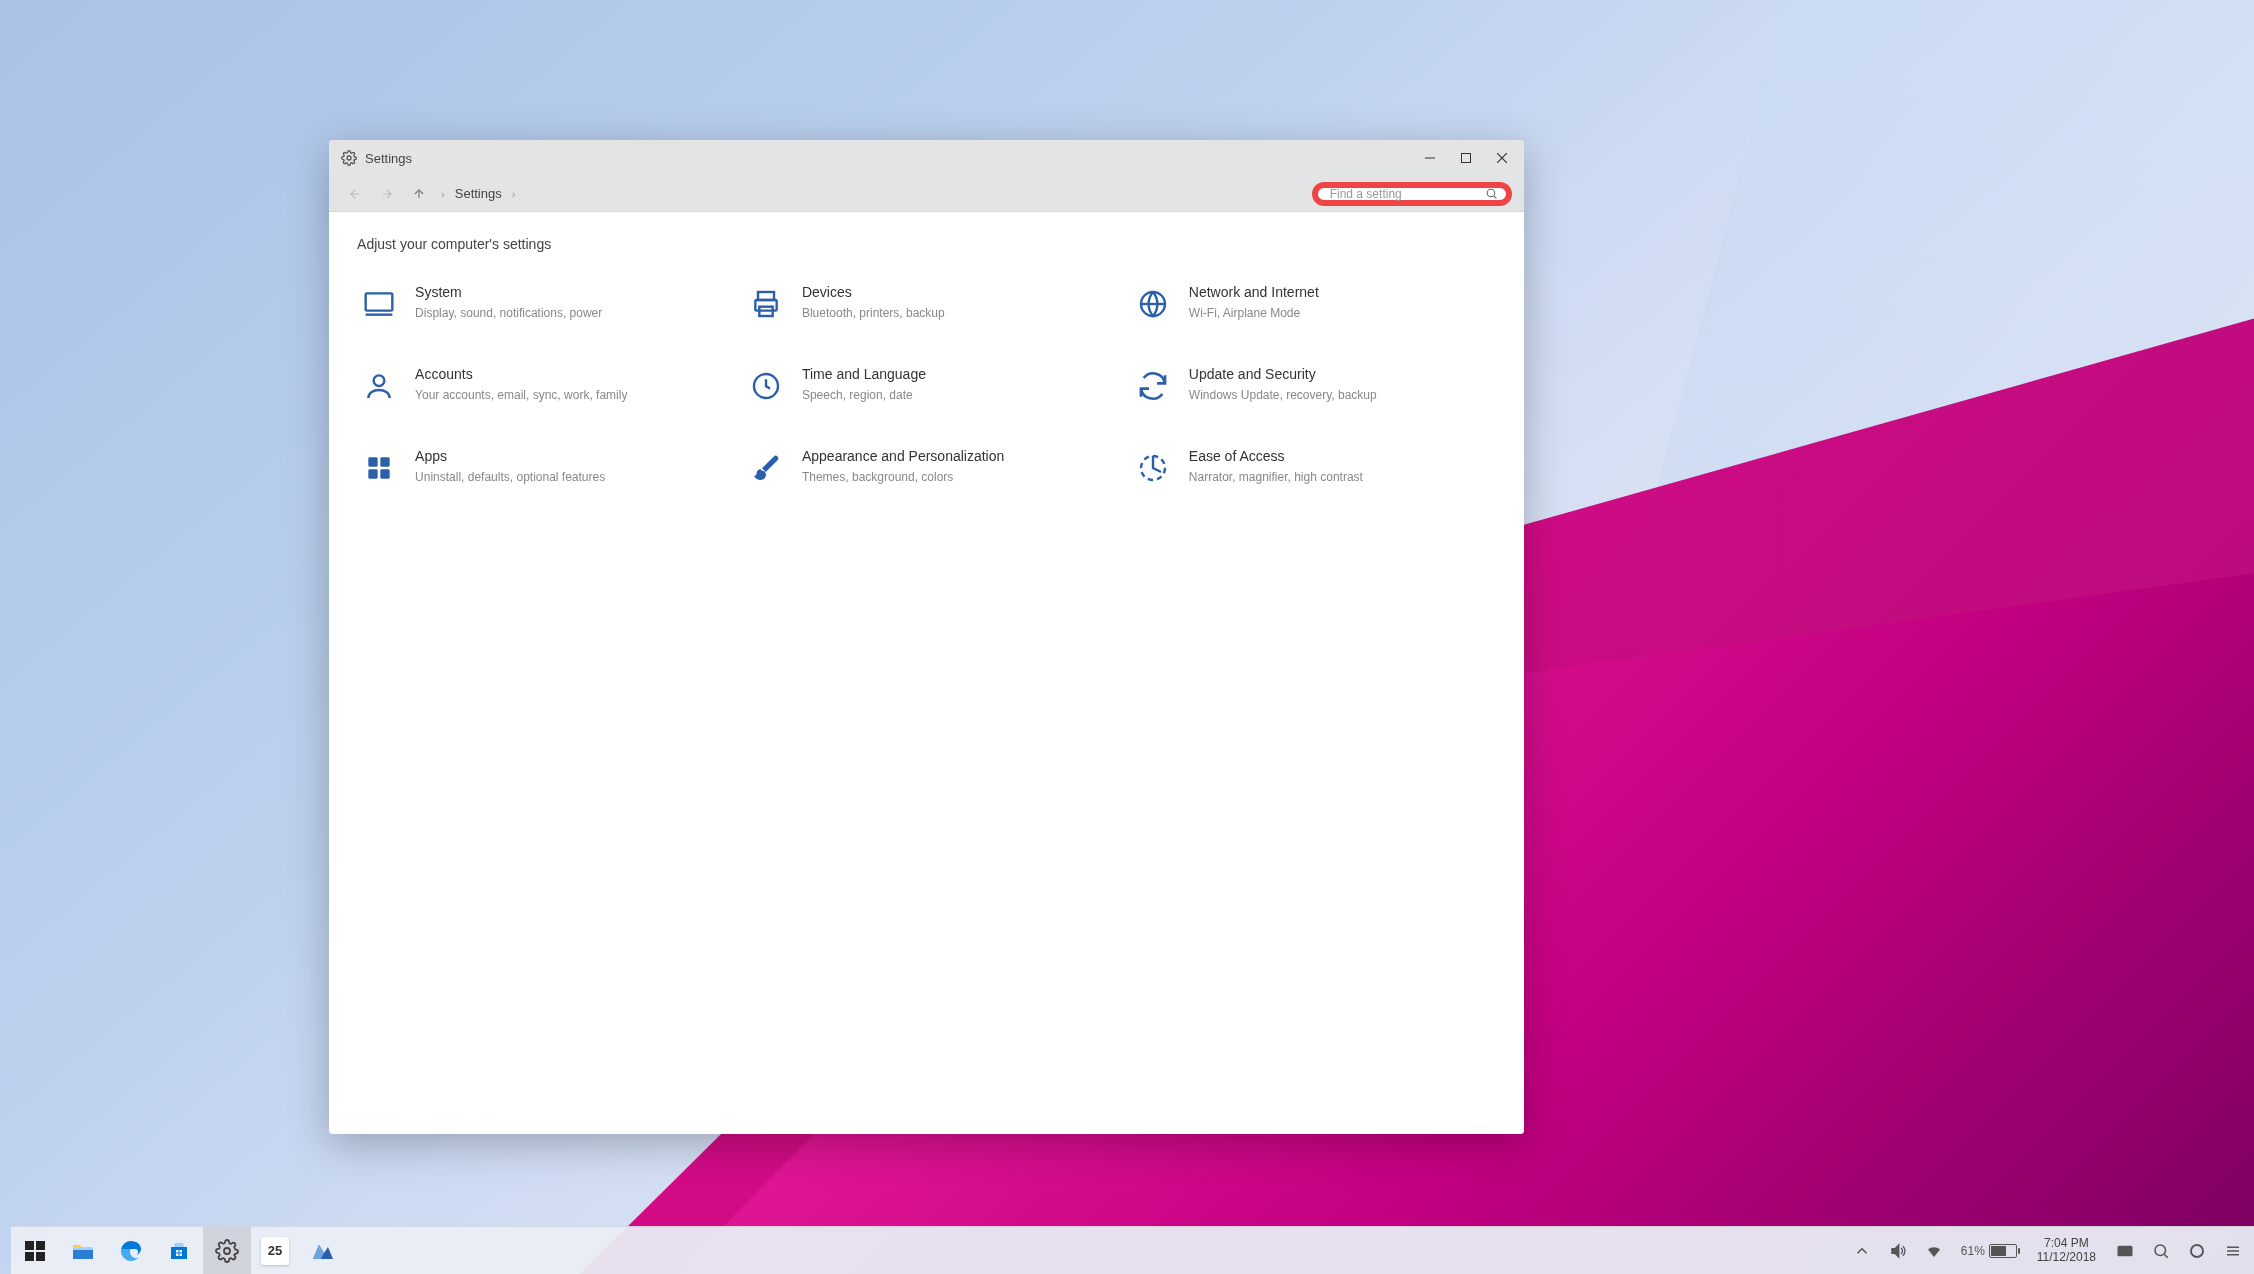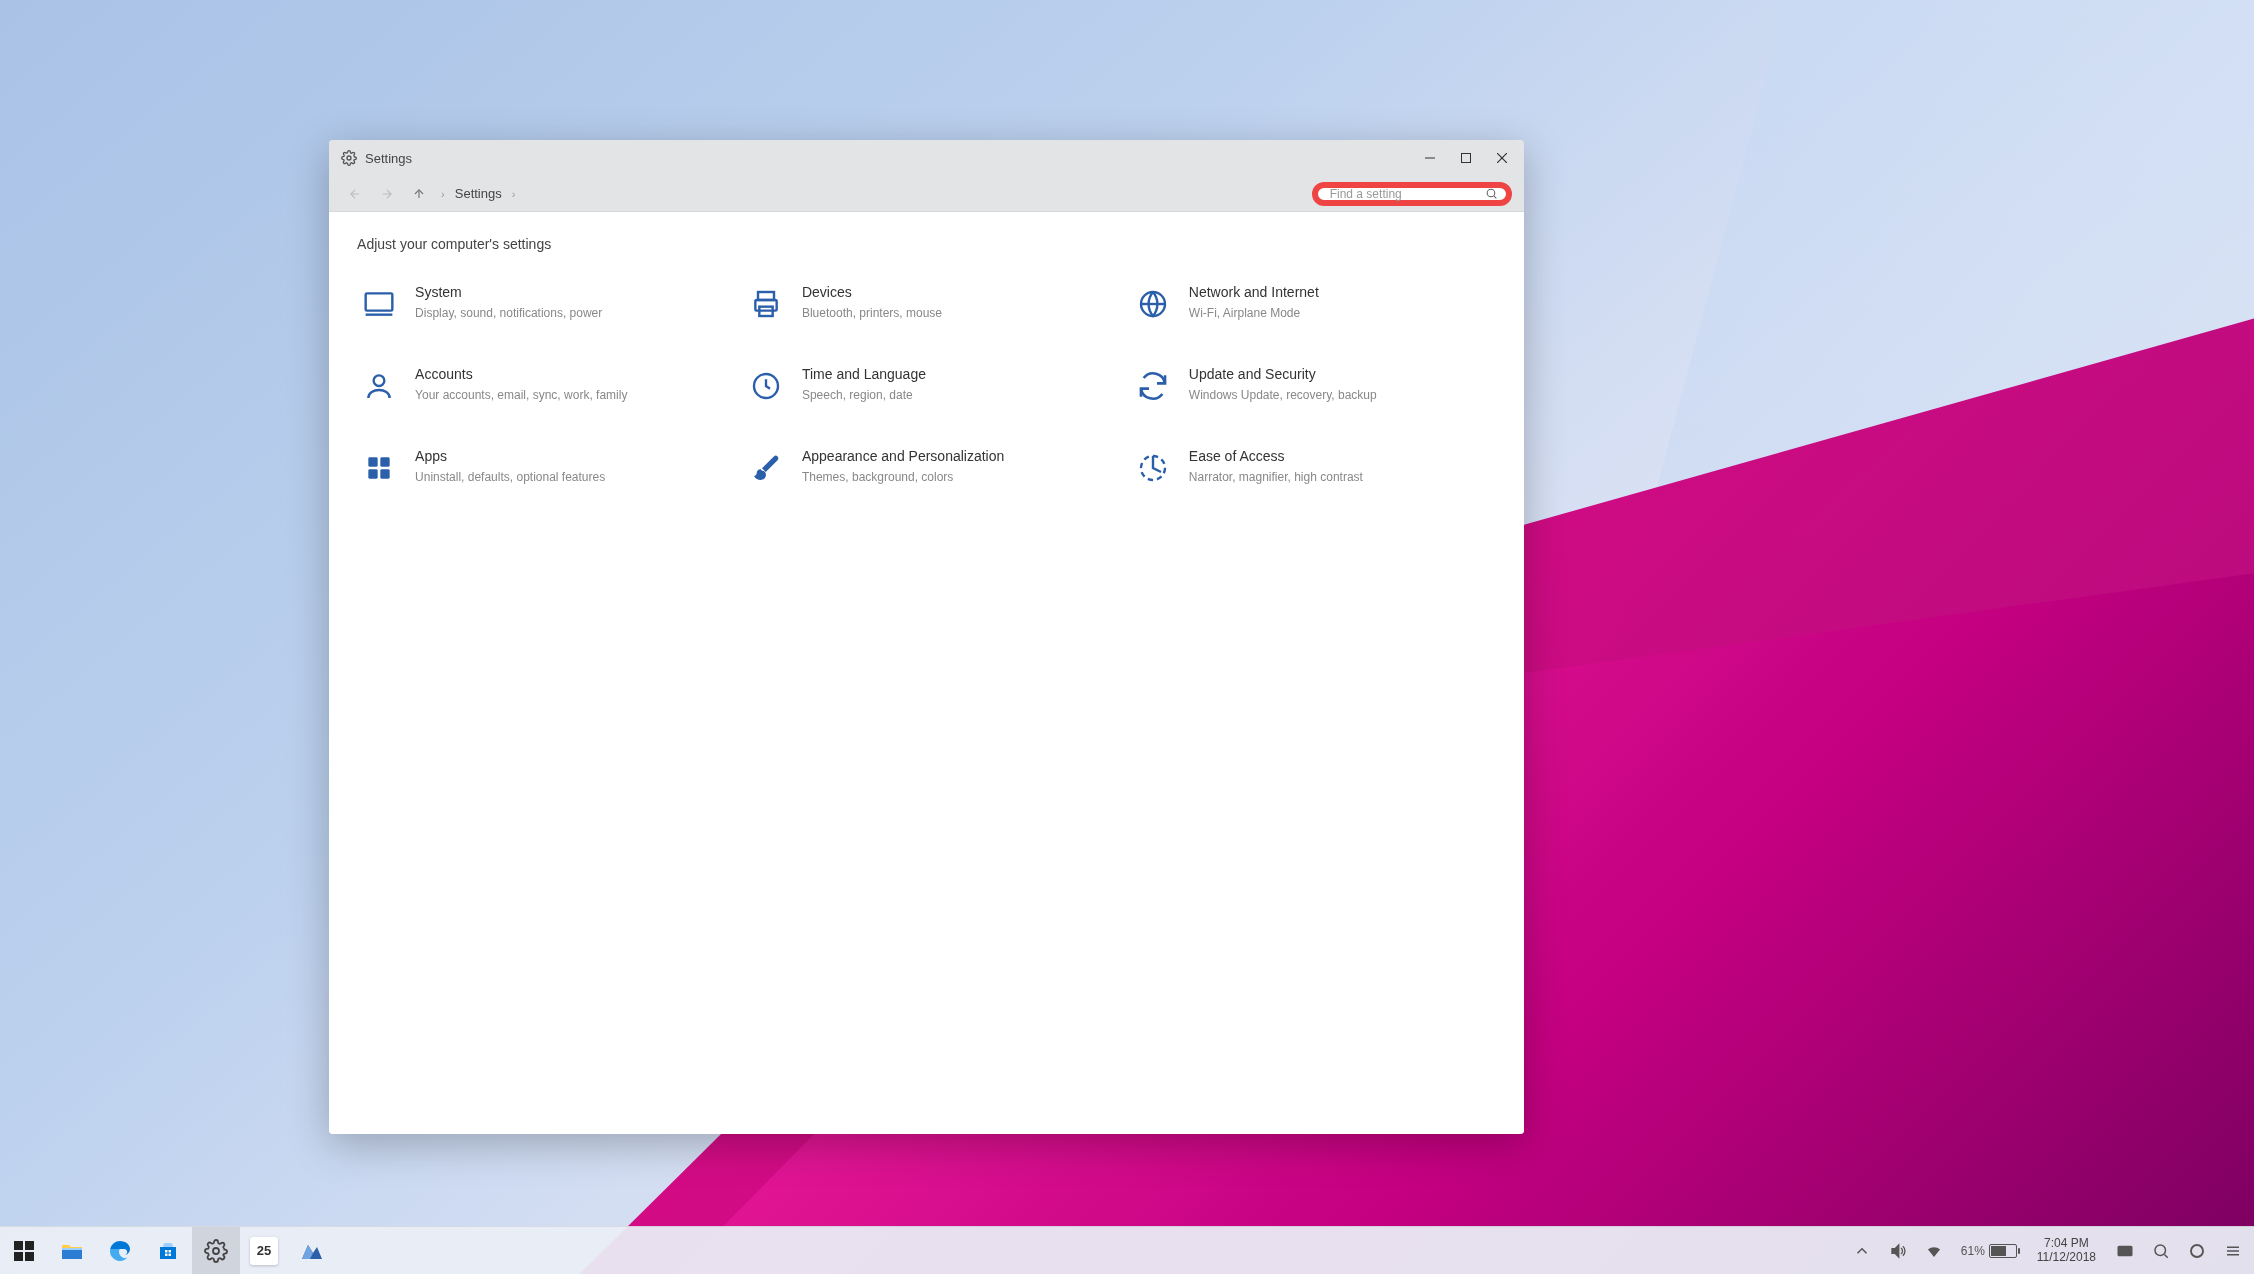--- a/index.html
+++ b/index.html
@@ -135,21 +135,21 @@
   flex-shrink: 0;
   margin-top: 2px;
 }
 .tile .ticon svg { width: 32px; height: 32px; }
 .tile .ttext .ttitle { font-size: 14px; color: #333; margin-bottom: 6px; }
 .tile .ttext .tdesc { font-size: 12px; color: #888; line-height: 1.3; }
 
 
 .taskbar {
   position: absolute;
-  left: 0; right: 0; bottom: 0;
+  left: 11px; right: 0; bottom: 0;
   height: 48px;
   background: rgba(234,238,245,0.94);
   border-top: 1px solid rgba(0,0,0,0.08);
   display: flex;
   align-items: center;
   z-index: 100;
 }
 .tb-left { display: flex; align-items: center; height: 100%; }
 .tb-right { display: flex; align-items: center; height: 100%; margin-left: auto; padding-right: 4px; gap: 2px; }
 .tb-btn {
@@ -272,21 +272,21 @@
         <div class="tile">
           <div class="ticon">
             <svg viewBox="0 0 24 24" fill="none" stroke="currentColor" stroke-width="1.8">
               <rect x="6" y="3" width="12" height="6"></rect>
               <rect x="4" y="9" width="16" height="8" rx="1"></rect>
               <rect x="7" y="14" width="10" height="7"></rect>
             </svg>
           </div>
           <div class="ttext">
             <div class="ttitle">Devices</div>
-            <div class="tdesc">Bluetooth, printers, mouse</div>
+            <div class="tdesc">Bluetooth, printers, backup</div>
           </div>
         </div>
         <div class="tile">
           <div class="ticon">
             <svg viewBox="0 0 24 24" fill="none" stroke="currentColor" stroke-width="1.8">
               <circle cx="12" cy="12" r="9"></circle>
               <line x1="3" y1="12" x2="21" y2="12"></line>
               <path d="M12 3a14 14 0 0 1 0 18a14 14 0 0 1 0-18"></path>
             </svg>
           </div>

